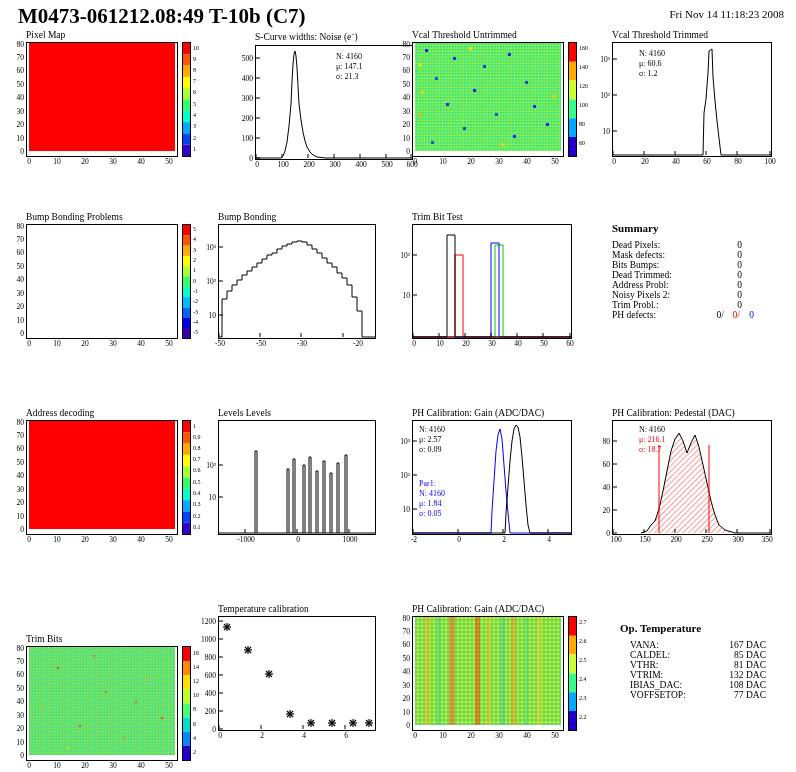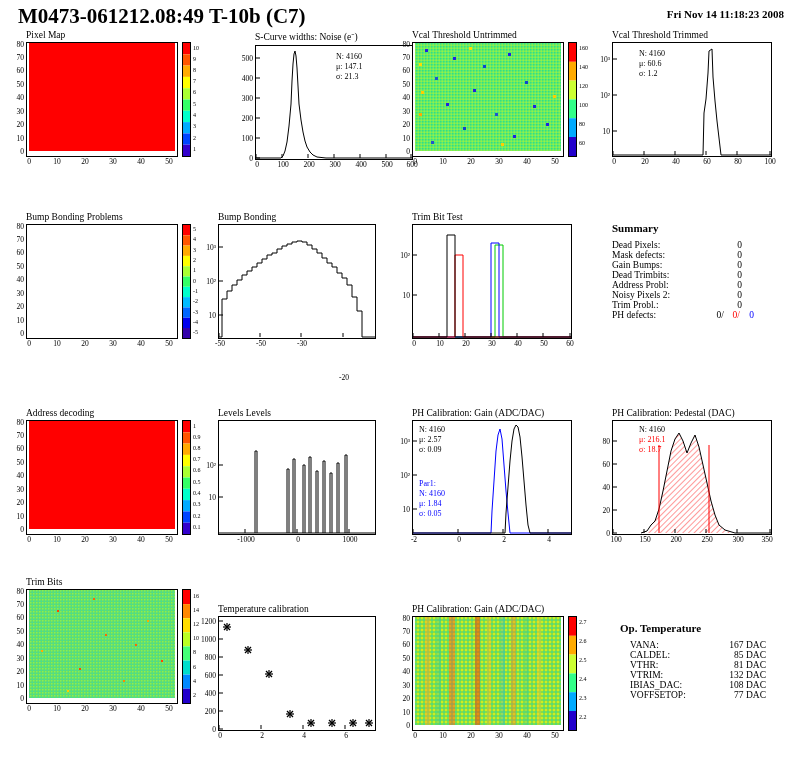--- a/index.html
+++ b/index.html
@@ -1,18 +1,18 @@
 <!DOCTYPE html>
 <html><head>
 <meta charset="utf-8">
 <style>
   html,body{margin:0;padding:0;}
   body{width:796px;height:772px;background:#ffffff;font-family:"Liberation Serif",serif;color:#000;position:relative;overflow:hidden;}
   .title{position:absolute;left:18px;top:4px;font-size:21px;font-weight:bold;letter-spacing:0px;}
-  .datestamp{position:absolute;right:12px;top:8px;font-size:11px;font-weight:bold;color:#000;padding-left:39px;}
+  .datestamp{position:absolute;right:12px;top:8px;font-size:11px;font-weight:normal;color:#000;padding-left:39px;}
   .panel{position:absolute;}
   .ptitle{font-size:9.5px;color:#000;margin-bottom:2px;white-space:nowrap;}
   .frame{position:relative;border:1px solid #000;box-sizing:border-box;background:#fff;}
   .xticks{position:absolute;left:0;right:0;top:100%;height:12px;}
   .xticks span{position:absolute;transform:translateX(-50%);font-size:7.5px;top:1px;}
   .yticks{position:absolute;top:0;bottom:0;right:100%;width:22px;}
   .yticks span{position:absolute;transform:translateY(-50%);font-size:7.5px;right:3px;text-align:right;}
   .palette{position:absolute;top:0;width:9px;border:1px solid #000;box-sizing:border-box;}
   .plabels{position:absolute;top:0;font-size:6px;line-height:1;}
   .plabels span{position:absolute;transform:translateY(-50%);}
@@ -318,21 +318,21 @@
     </svg>
     <div class="yticks">
       <span style="top:90px;">10</span>
         <span style="top:56px;">10²</span>
         <span style="top:22px;">10³</span>
     </div>
     <div class="xticks">
       <span style="left:1px;">-50</span>
         <span style="left:42px;">-50</span>
         <span style="left:83px;">-30</span>
-        <span style="left:125px;margin-top:34px;">-20</span>
+        <span style="left:139px;">-20</span>
     </div>
   </div>
 </div>
 
 <div class="panel" style="left:412px;top:212px;">
   <div class="ptitle">Trim Bit Test</div>
   <div class="frame" style="width:160px;height:115px;">
     <svg width="158" height="113" viewBox="0 0 158 113">
       <polyline fill="none" stroke="#00cc00" stroke-width="1" points="0,112 82,112 82,20 90,20 90,112 158,112"></polyline>
       <polyline fill="none" stroke="#0000ff" stroke-width="1" points="0,112 78,112 78,18 86,18 86,112 158,112"></polyline>
@@ -369,24 +369,24 @@
 <div class="panel" style="left:612px;top:222px;">
   <div class="sumtitle">Summary</div>
   <div style="margin-top:6px;">
     <div class="sumrow">
       <span class="lbl">Dead Pixels:</span><span class="val">0</span>
     </div>
     <div class="sumrow">
       <span class="lbl">Mask defects:</span><span class="val">0</span>
     </div>
     <div class="sumrow">
-      <span class="lbl">Gain Bumps:</span><span class="val">0</span>
+      <span class="lbl">Bits Bumps:</span><span class="val">0</span>
     </div>
     <div class="sumrow">
-      <span class="lbl">Dead Trimbits:</span><span class="val">0</span>
+      <span class="lbl">Dead Trimmed:</span><span class="val">0</span>
     </div>
     <div class="sumrow">
       <span class="lbl">Address Probl:</span><span class="val">0</span>
     </div>
     <div class="sumrow">
       <span class="lbl">Noisy Pixels 2:</span><span class="val">0</span>
     </div>
     <div class="sumrow">
       <span class="lbl">Trim Probl.:</span><span class="val">0</span>
     </div>
@@ -572,21 +572,21 @@
         <span style="left:154px;">350</span>
     </div>
     <div class="stats" style="left:26px;top:4px;">
       <div>N: 4160</div>
       <div style="color:#ff0000;">μ: 216.1</div>
       <div style="color:#ff0000;">σ: 18.7</div>
     </div>
   </div>
 </div>
 
-<div class="panel" style="left:26px;top:577px;">
+<div class="panel" style="left:26px;top:634px;">
   <div class="ptitle">Trim Bits</div>
   <div class="frame" style="width:152px;height:115px;">
     <svg width="150" height="113" viewBox="0 0 150 113">
       <defs>
         <pattern id="noiseg" width="3" height="3" patternUnits="userSpaceOnUse">
           <rect width="3" height="3" fill="#66dd66"></rect>
           <rect x="0" y="0" width="1.5" height="1.5" fill="#88ee55"></rect>
           <rect x="1.5" y="1.5" width="1.5" height="1.5" fill="#44dd99"></rect>
         </pattern>
       </defs>

